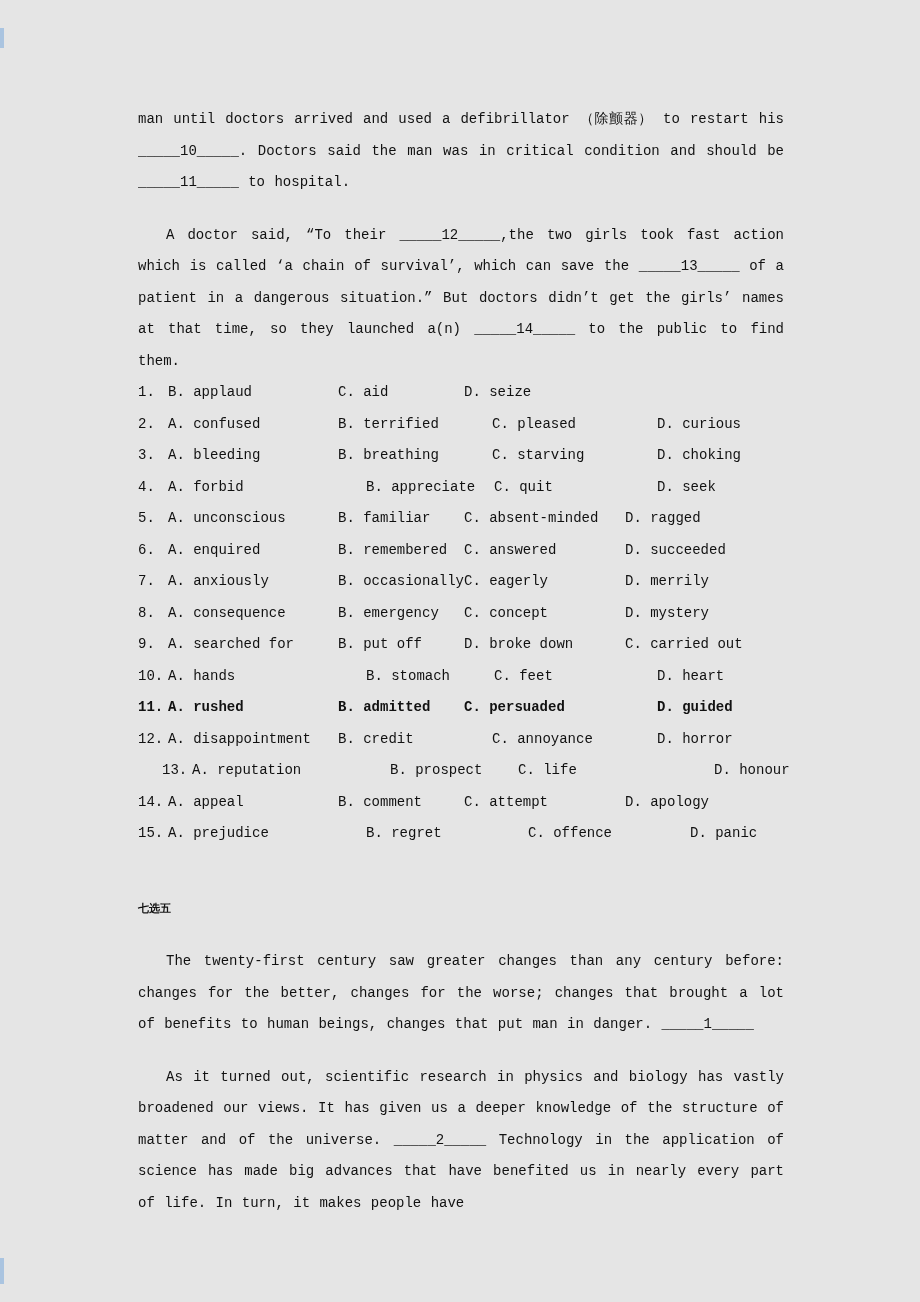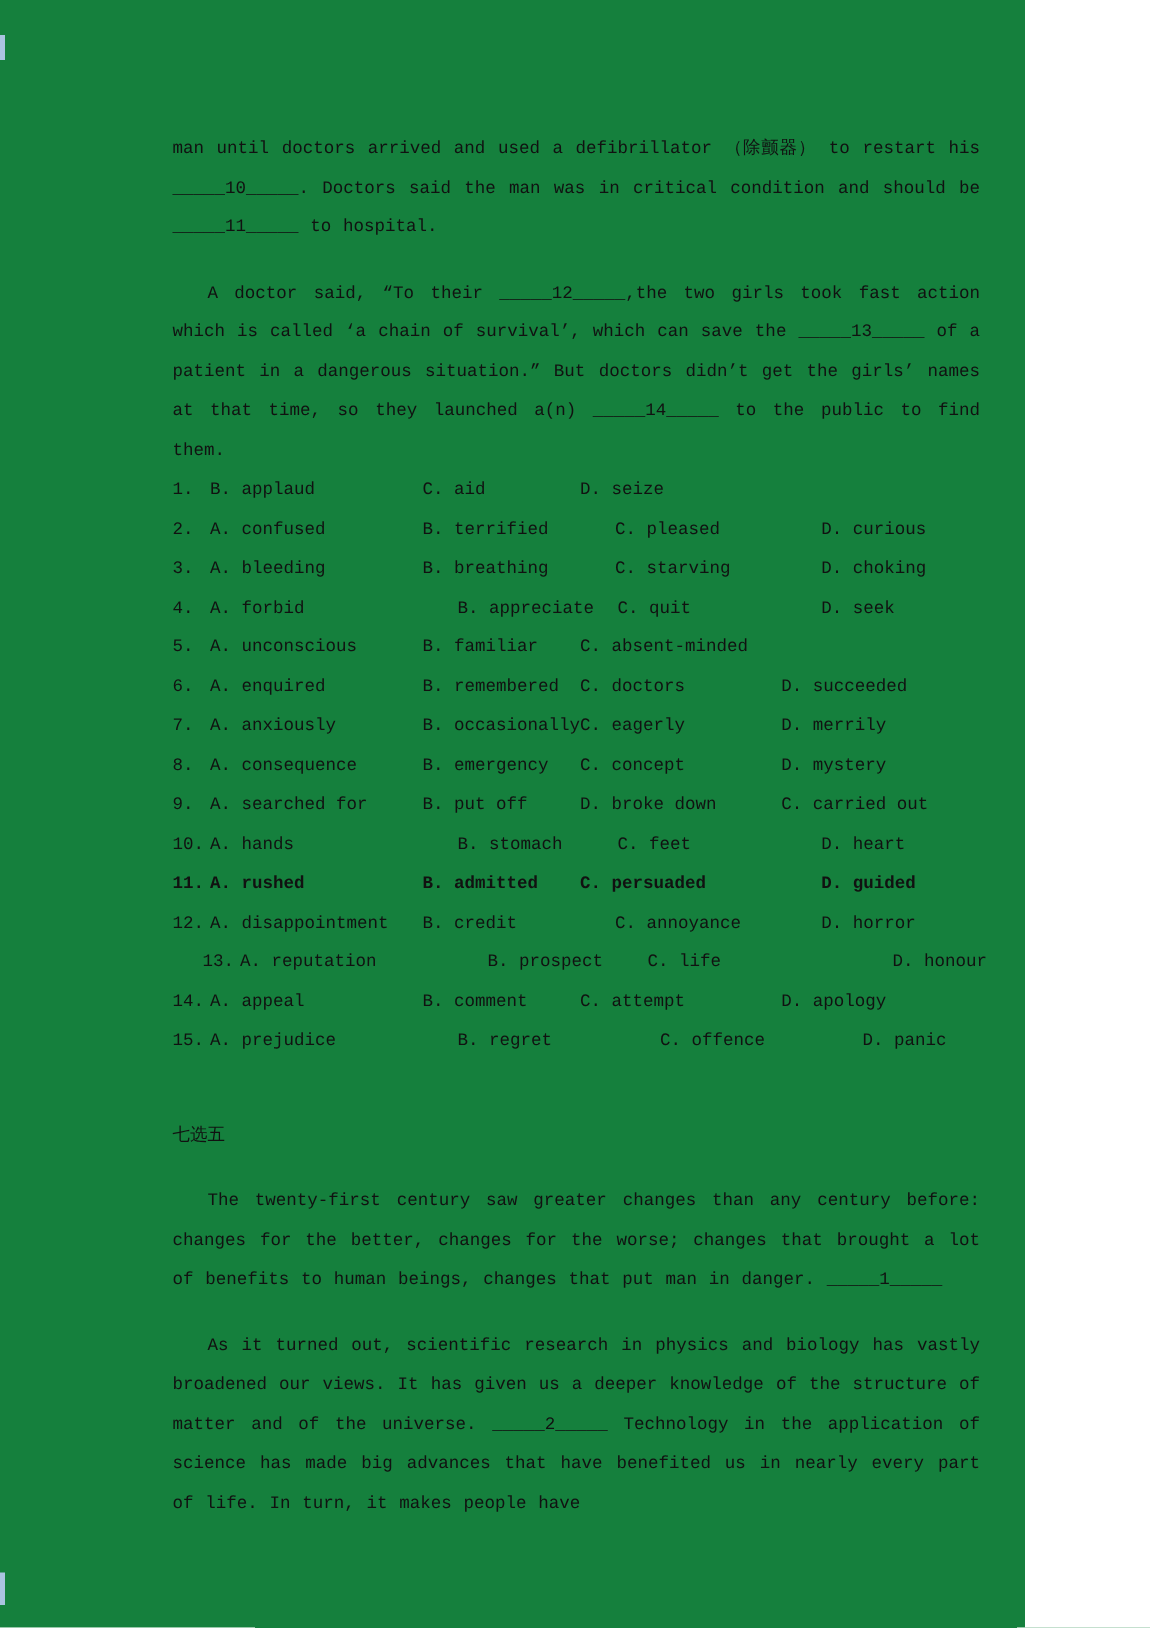--- a/index.html
+++ b/index.html
@@ -2,23 +2,23 @@
 <html><head>
 <meta charset="utf-8">
 <style>
   html, body {
     margin: 0;
     padding: 0;
     background: #ffffff;
   }
   .page {
     position: relative;
-    width: 820px;
+    width: 920px;
     height: 1302px;
-    background: #15803d;
+    background: #e5e5e5;
     overflow: hidden;
     font-family: "Liberation Mono", "DejaVu Sans Mono", monospace;
     font-size: 14px;
     line-height: 31.5px;
     color: #111111;
   }
   .edge-marker {
     position: absolute;
     left: 0;
     width: 4px;
@@ -52,22 +52,22 @@
   .optrow span { overflow: visible; }
   
   .row-a { grid-template-columns: 30px 170px 126px 161px auto; }
   .row-b { grid-template-columns: 30px 170px 154px 165px auto; }
   .row-c { grid-template-columns: 30px 198px 128px 163px auto; }
   .row-d { grid-template-columns: 30px 170px 126px 193px auto; font-weight: bold; }
   .row-e { grid-template-columns: 30px 198px 128px 196px auto; margin-left: 24px; }
   .row-f { grid-template-columns: 30px 198px 162px 162px auto; }
   h3.sec {
     margin: 44px 0 0 0;
-    font-size: 14px;
-    font-weight: normal;
+    font-size: 11px;
+    font-weight: bold;
     line-height: 31.5px;
   }
 </style>
 </head>
 <body>
 
 <div class="page">
   <div class="edge-marker top"></div>
   <div class="edge-marker bottom"></div>
 
@@ -107,27 +107,28 @@
         <span>B. appreciate</span>
         <span>C. quit</span>
         <span>D. seek</span>
       </div>
 
       <div class="optrow row-a">
         <span>5.</span>
         <span>A. unconscious</span>
         <span>B. familiar</span>
         <span>C. absent-minded</span>
+        <span>D. ragged</span>
       </div>
 
       <div class="optrow row-a">
         <span>6.</span>
         <span>A. enquired</span>
         <span>B. remembered</span>
-        <span>C. doctors</span>
+        <span>C. answered</span>
         <span>D. succeeded</span>
       </div>
 
       <div class="optrow row-a">
         <span>7.</span>
         <span>A. anxiously</span>
         <span>B. occasionally</span>
         <span>C. eagerly</span>
         <span>D. merrily</span>
       </div>

